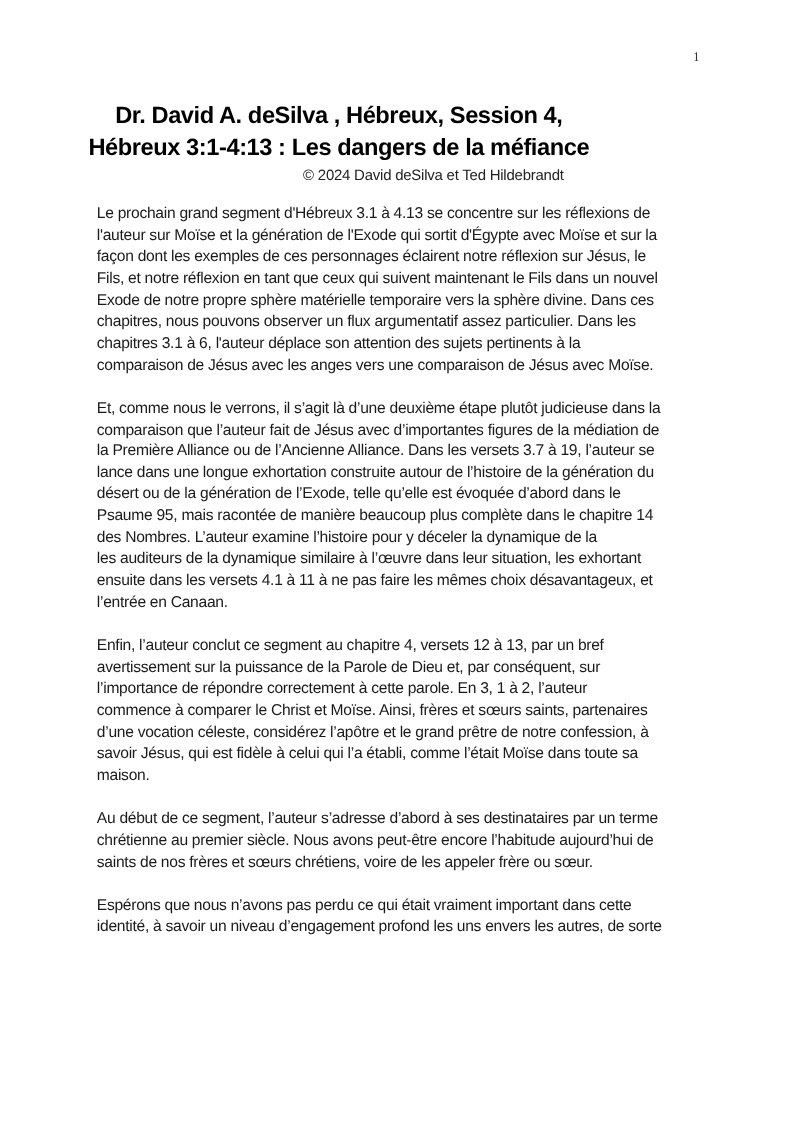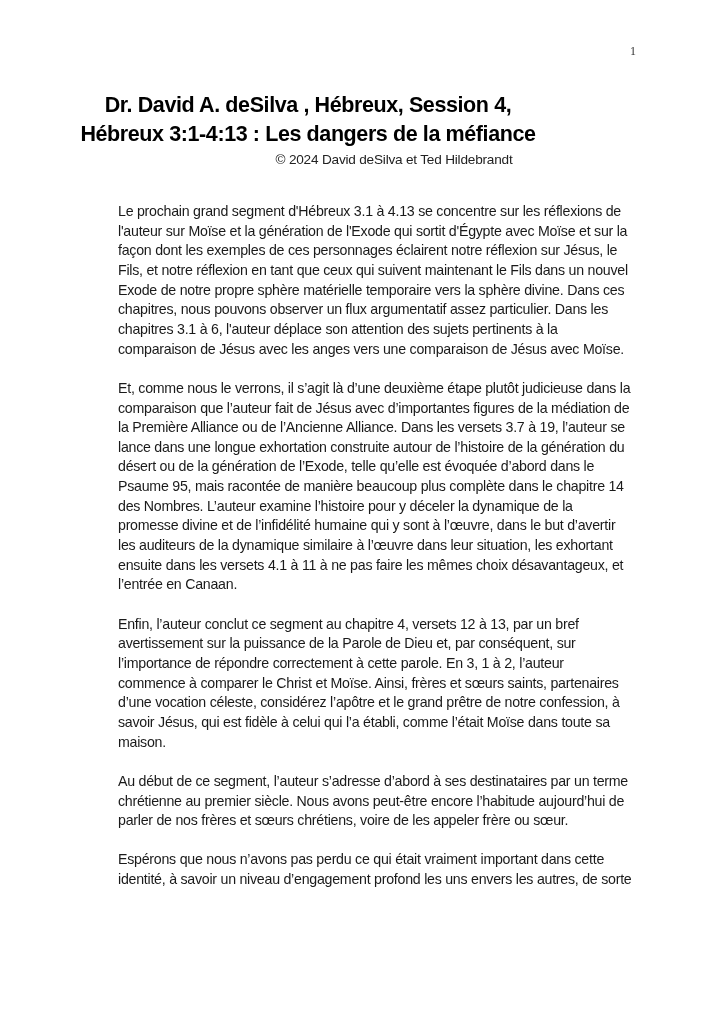--- a/index.html
+++ b/index.html
@@ -6,21 +6,21 @@
   body { width: 724px; height: 1024px; position: relative; overflow: hidden;
          font-family: "Liberation Sans", sans-serif; color: #111; }
   .page-number { position: absolute; top: 44px; left: 630px; font-family: "Liberation Serif", serif;
                  font-size: 12px; color: #333; }
   .title { position: absolute; left: 0; width: 616px; text-align: center; font-weight: bold;
            font-size: 21.5px; color: #000; letter-spacing: -0.4px; }
   .title.l1 { top: 93px; }
   .title.l2 { top: 122px; }
   .copyright { position: absolute; top: 152px; left: 0; width: 724px; text-align: center;
                font-size: 13.6px; color: #222; letter-spacing: -0.2px; padding-left: 32px; }
-  .body { position: absolute; left: 88px; top: 202px; width: 560px; margin-left: 30px; }
+  .body { position: absolute; left: 88px; top: 185px; width: 560px; }
   .para { margin: 0 0 19.6px 0; }
   .line { font-size: 14.2px; line-height: 19.65px; white-space: nowrap; letter-spacing: -0.25px; color: #1a1a1a; }
 </style>
 </head>
 <body>
 
 <div class="page-number">1</div>
 
 <div class="title l1">Dr. David A. deSilva , Hébreux, Session 4,</div>
 <div class="title l2">Hébreux 3:1-4:13 : Les dangers de la méfiance</div>
@@ -38,36 +38,35 @@
       <div class="line">comparaison de Jésus avec les anges vers une comparaison de Jésus avec Moïse.</div>
     </div>
     <div class="para">
       <div class="line">Et, comme nous le verrons, il s’agit là d’une deuxième étape plutôt judicieuse dans la</div>
       <div class="line">comparaison que l’auteur fait de Jésus avec d’importantes figures de la médiation de</div>
       <div class="line">la Première Alliance ou de l’Ancienne Alliance. Dans les versets 3.7 à 19, l’auteur se</div>
       <div class="line">lance dans une longue exhortation construite autour de l’histoire de la génération du</div>
       <div class="line">désert ou de la génération de l’Exode, telle qu’elle est évoquée d’abord dans le</div>
       <div class="line">Psaume 95, mais racontée de manière beaucoup plus complète dans le chapitre 14</div>
       <div class="line">des Nombres. L’auteur examine l’histoire pour y déceler la dynamique de la</div>
-      <div class="line">promesse divine et de l’infidélité humaine qui y sont à l’œuvre, dans le but d’avertir</div>
       <div class="line">les auditeurs de la dynamique similaire à l’œuvre dans leur situation, les exhortant</div>
       <div class="line">ensuite dans les versets 4.1 à 11 à ne pas faire les mêmes choix désavantageux, et</div>
       <div class="line">l’entrée en Canaan.</div>
     </div>
     <div class="para">
       <div class="line">Enfin, l’auteur conclut ce segment au chapitre 4, versets 12 à 13, par un bref</div>
       <div class="line">avertissement sur la puissance de la Parole de Dieu et, par conséquent, sur</div>
       <div class="line">l’importance de répondre correctement à cette parole. En 3, 1 à 2, l’auteur</div>
       <div class="line">commence à comparer le Christ et Moïse. Ainsi, frères et sœurs saints, partenaires</div>
       <div class="line">d’une vocation céleste, considérez l’apôtre et le grand prêtre de notre confession, à</div>
       <div class="line">savoir Jésus, qui est fidèle à celui qui l’a établi, comme l’était Moïse dans toute sa</div>
       <div class="line">maison.</div>
     </div>
     <div class="para">
       <div class="line">Au début de ce segment, l’auteur s’adresse d’abord à ses destinataires par un terme</div>
       <div class="line">chrétienne au premier siècle. Nous avons peut-être encore l’habitude aujourd’hui de</div>
-      <div class="line">parler de nos frères et sœurs chrétiens, voire de les appeler frère ou sœur.</div>
+      <div class="line">saints de nos frères et sœurs chrétiens, voire de les appeler frère ou sœur.</div>
     </div>
     <div class="para">
       <div class="line">Espérons que nous n’avons pas perdu ce qui était vraiment important dans cette</div>
       <div class="line">identité, à savoir un niveau d’engagement profond les uns envers les autres, de sorte</div>
     </div>
   </div>
 
 </body></html>

